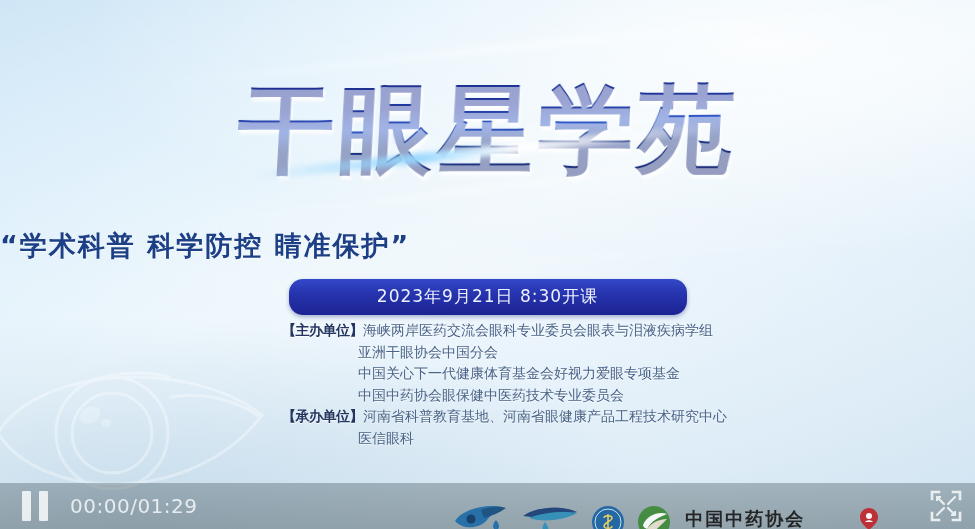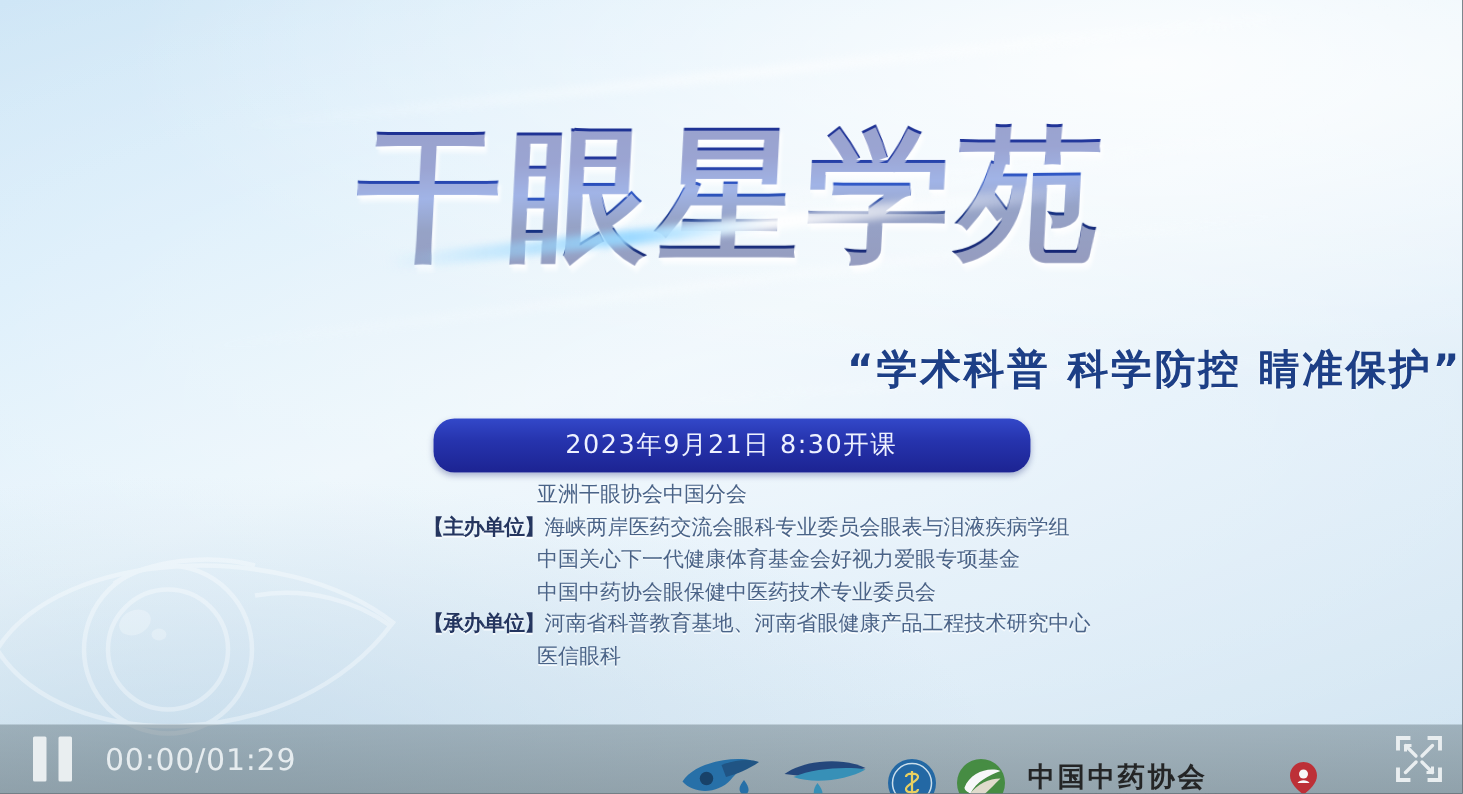--- a/index.html
+++ b/index.html
@@ -68,27 +68,26 @@
     position:absolute;left:255px;top:146px;width:470px;height:10px;
     background:linear-gradient(90deg,rgba(120,190,255,0) 0%,rgba(150,215,255,.95) 35%,rgba(255,255,255,.95) 55%,rgba(140,205,255,0) 100%);
     filter:blur(2.5px);
     transform:rotate(-6deg);
     pointer-events:none;
   }
 
   
   .subtitle{
     position:absolute;left:0;right:0;top:228px;
-    text-align:right;
+    text-align:left;
     font-size:27px;
     font-weight:700;
     color:#1d3f86;
     letter-spacing:2px;
     text-shadow:0 1px 1px rgba(255,255,255,.8);
-    padding-left:36px;
   }
 
   
   .banner-row{
     position:absolute;left:0;right:0;top:279px;text-align:center;
   }
   .date-banner{
     display:inline-block;
     width:398px;
     padding:6px 0 7px;
@@ -211,24 +210,24 @@
   <div class="title-glint"></div>
 
   <div class="subtitle">“学术科普 科学防控 睛准保护”</div>
 
   <div class="banner-row">
     <div class="date-banner">2023年9月21日 8:30开课</div>
   </div>
 
   <div class="org-block">
     <span class="org-line">
+      <span class="org-label">【主办单位】</span><span>海峡两岸医药交流会眼科专业委员会眼表与泪液疾病学组</span>
+    </span>
+    <span class="org-line">
       <span class="org-indent"></span><span>亚洲干眼协会中国分会</span>
-    </span>
-    <span class="org-line">
-      <span class="org-label">【主办单位】</span><span>海峡两岸医药交流会眼科专业委员会眼表与泪液疾病学组</span>
     </span>
     <span class="org-line">
       <span class="org-indent"></span><span>中国关心下一代健康体育基金会好视力爱眼专项基金</span>
     </span>
     <span class="org-line">
       <span class="org-indent"></span><span>中国中药协会眼保健中医药技术专业委员会</span>
     </span>
     <span class="org-line">
       <span class="org-label">【承办单位】</span><span>河南省科普教育基地、河南省眼健康产品工程技术研究中心</span>
     </span>

